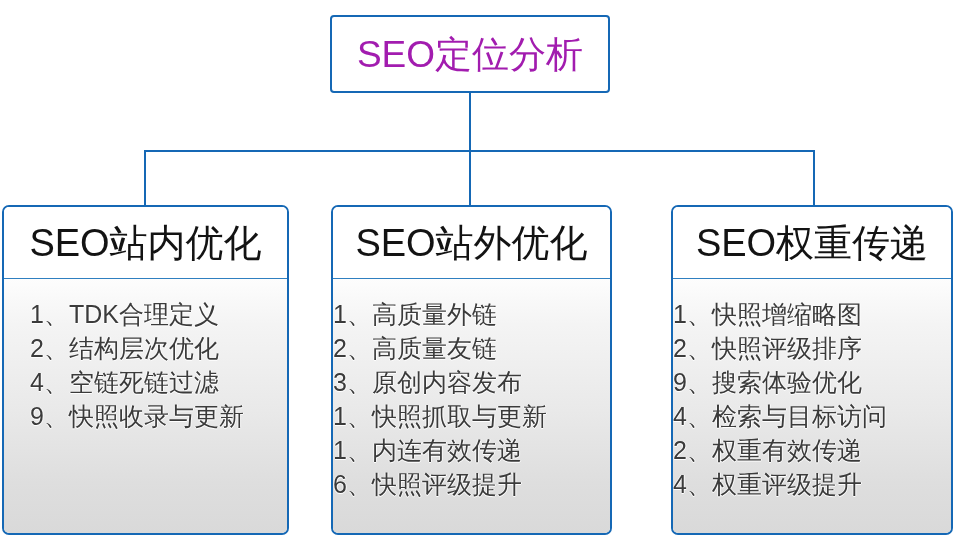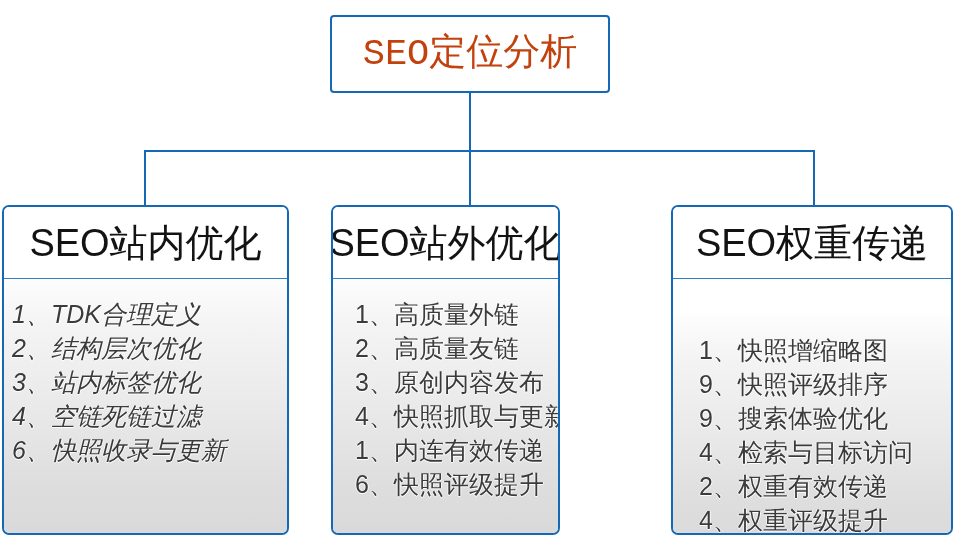--- a/index.html
+++ b/index.html
@@ -44,43 +44,42 @@
     box-sizing: border-box;
     border: 2px solid #1568b5;
     border-radius: 4px;
     background: #ffffff;
     display: flex;
     align-items: center;
     justify-content: center;
   }
   .root-title {
     font-size: 37px;
-    color: #c2410c;
+    color: #a21caf;
     letter-spacing: 0px;
     line-height: 1;
     white-space: nowrap;
-    font-family: Liberation Mono, monospace;
   }
 
   
   .card {
     position: absolute;
     top: 205px;
     height: 330px;
     box-sizing: border-box;
     border: 2px solid #1568b5;
     border-radius: 7px;
     background: #ffffff;
     overflow: hidden;
     display: flex;
     flex-direction: column;
   }
   .card-left  { left: 2px;   width: 287px; }
-  .card-mid   { left: 331px; width: 229px; }
-  .card-right { left: 671px; width: 282px; gap: 36px; }
+  .card-mid   { left: 331px; width: 281px; }
+  .card-right { left: 671px; width: 282px; }
 
   .card-header {
     height: 71px;
     flex: 0 0 71px;
     background: #ffffff;
     border-bottom: 1px solid #2f7fc0;
     display: flex;
     align-items: center;
     justify-content: center;
   }
@@ -97,23 +96,23 @@
         #fdfdfd 0%,
         #f4f4f4 18%,
         #e9e9e9 52%,
         #dedede 80%,
         #d9d9d9 100%);
     padding: 18px 0 10px 0;
     display: flex;
     flex-direction: column;
     align-items: flex-start;
   }
-  .card-body-left  { padding-left: 8px; font-style: italic; }
-  .card-body-mid   { padding-left: 22px; }
-  .card-body-right { padding-left: 26px; }
+  .card-body-left  { padding-left: 26px; }
+  .card-body-mid   { }
+  .card-body-right { }
 
   .bullet {
     font-size: 25px;
     line-height: 34px;
     color: #3b3b3b;
     white-space: nowrap;
     text-shadow: 0 1px 0 #ffffff, 1px 0 0 rgba(255,255,255,0.75), -1px 0 0 rgba(255,255,255,0.6);
   }
 </style>
 </head>
@@ -131,47 +130,46 @@
     <span class="root-title">SEO定位分析</span>
   </div>
 
   <div class="card card-left">
     <div class="card-header">
       <span class="card-title">SEO站内优化</span>
     </div>
     <div class="card-body card-body-left">
       <div class="bullet">1、TDK合理定义</div>
       <div class="bullet">2、结构层次优化</div>
-      <div class="bullet">3、站内标签优化</div>
       <div class="bullet">4、空链死链过滤</div>
-      <div class="bullet">6、快照收录与更新</div>
+      <div class="bullet">9、快照收录与更新</div>
     </div>
   </div>
 
   <div class="card card-mid">
     <div class="card-header">
       <span class="card-title">SEO站外优化</span>
     </div>
     <div class="card-body card-body-mid">
       <div class="bullet">1、高质量外链</div>
       <div class="bullet">2、高质量友链</div>
       <div class="bullet">3、原创内容发布</div>
-      <div class="bullet">4、快照抓取与更新</div>
+      <div class="bullet">1、快照抓取与更新</div>
       <div class="bullet">1、内连有效传递</div>
       <div class="bullet">6、快照评级提升</div>
     </div>
   </div>
 
   <div class="card card-right">
     <div class="card-header">
       <span class="card-title">SEO权重传递</span>
     </div>
     <div class="card-body card-body-right">
       <div class="bullet">1、快照增缩略图</div>
-      <div class="bullet">9、快照评级排序</div>
+      <div class="bullet">2、快照评级排序</div>
       <div class="bullet">9、搜索体验优化</div>
       <div class="bullet">4、检索与目标访问</div>
       <div class="bullet">2、权重有效传递</div>
       <div class="bullet">4、权重评级提升</div>
     </div>
   </div>
 
 </div>
 
 </body></html>

